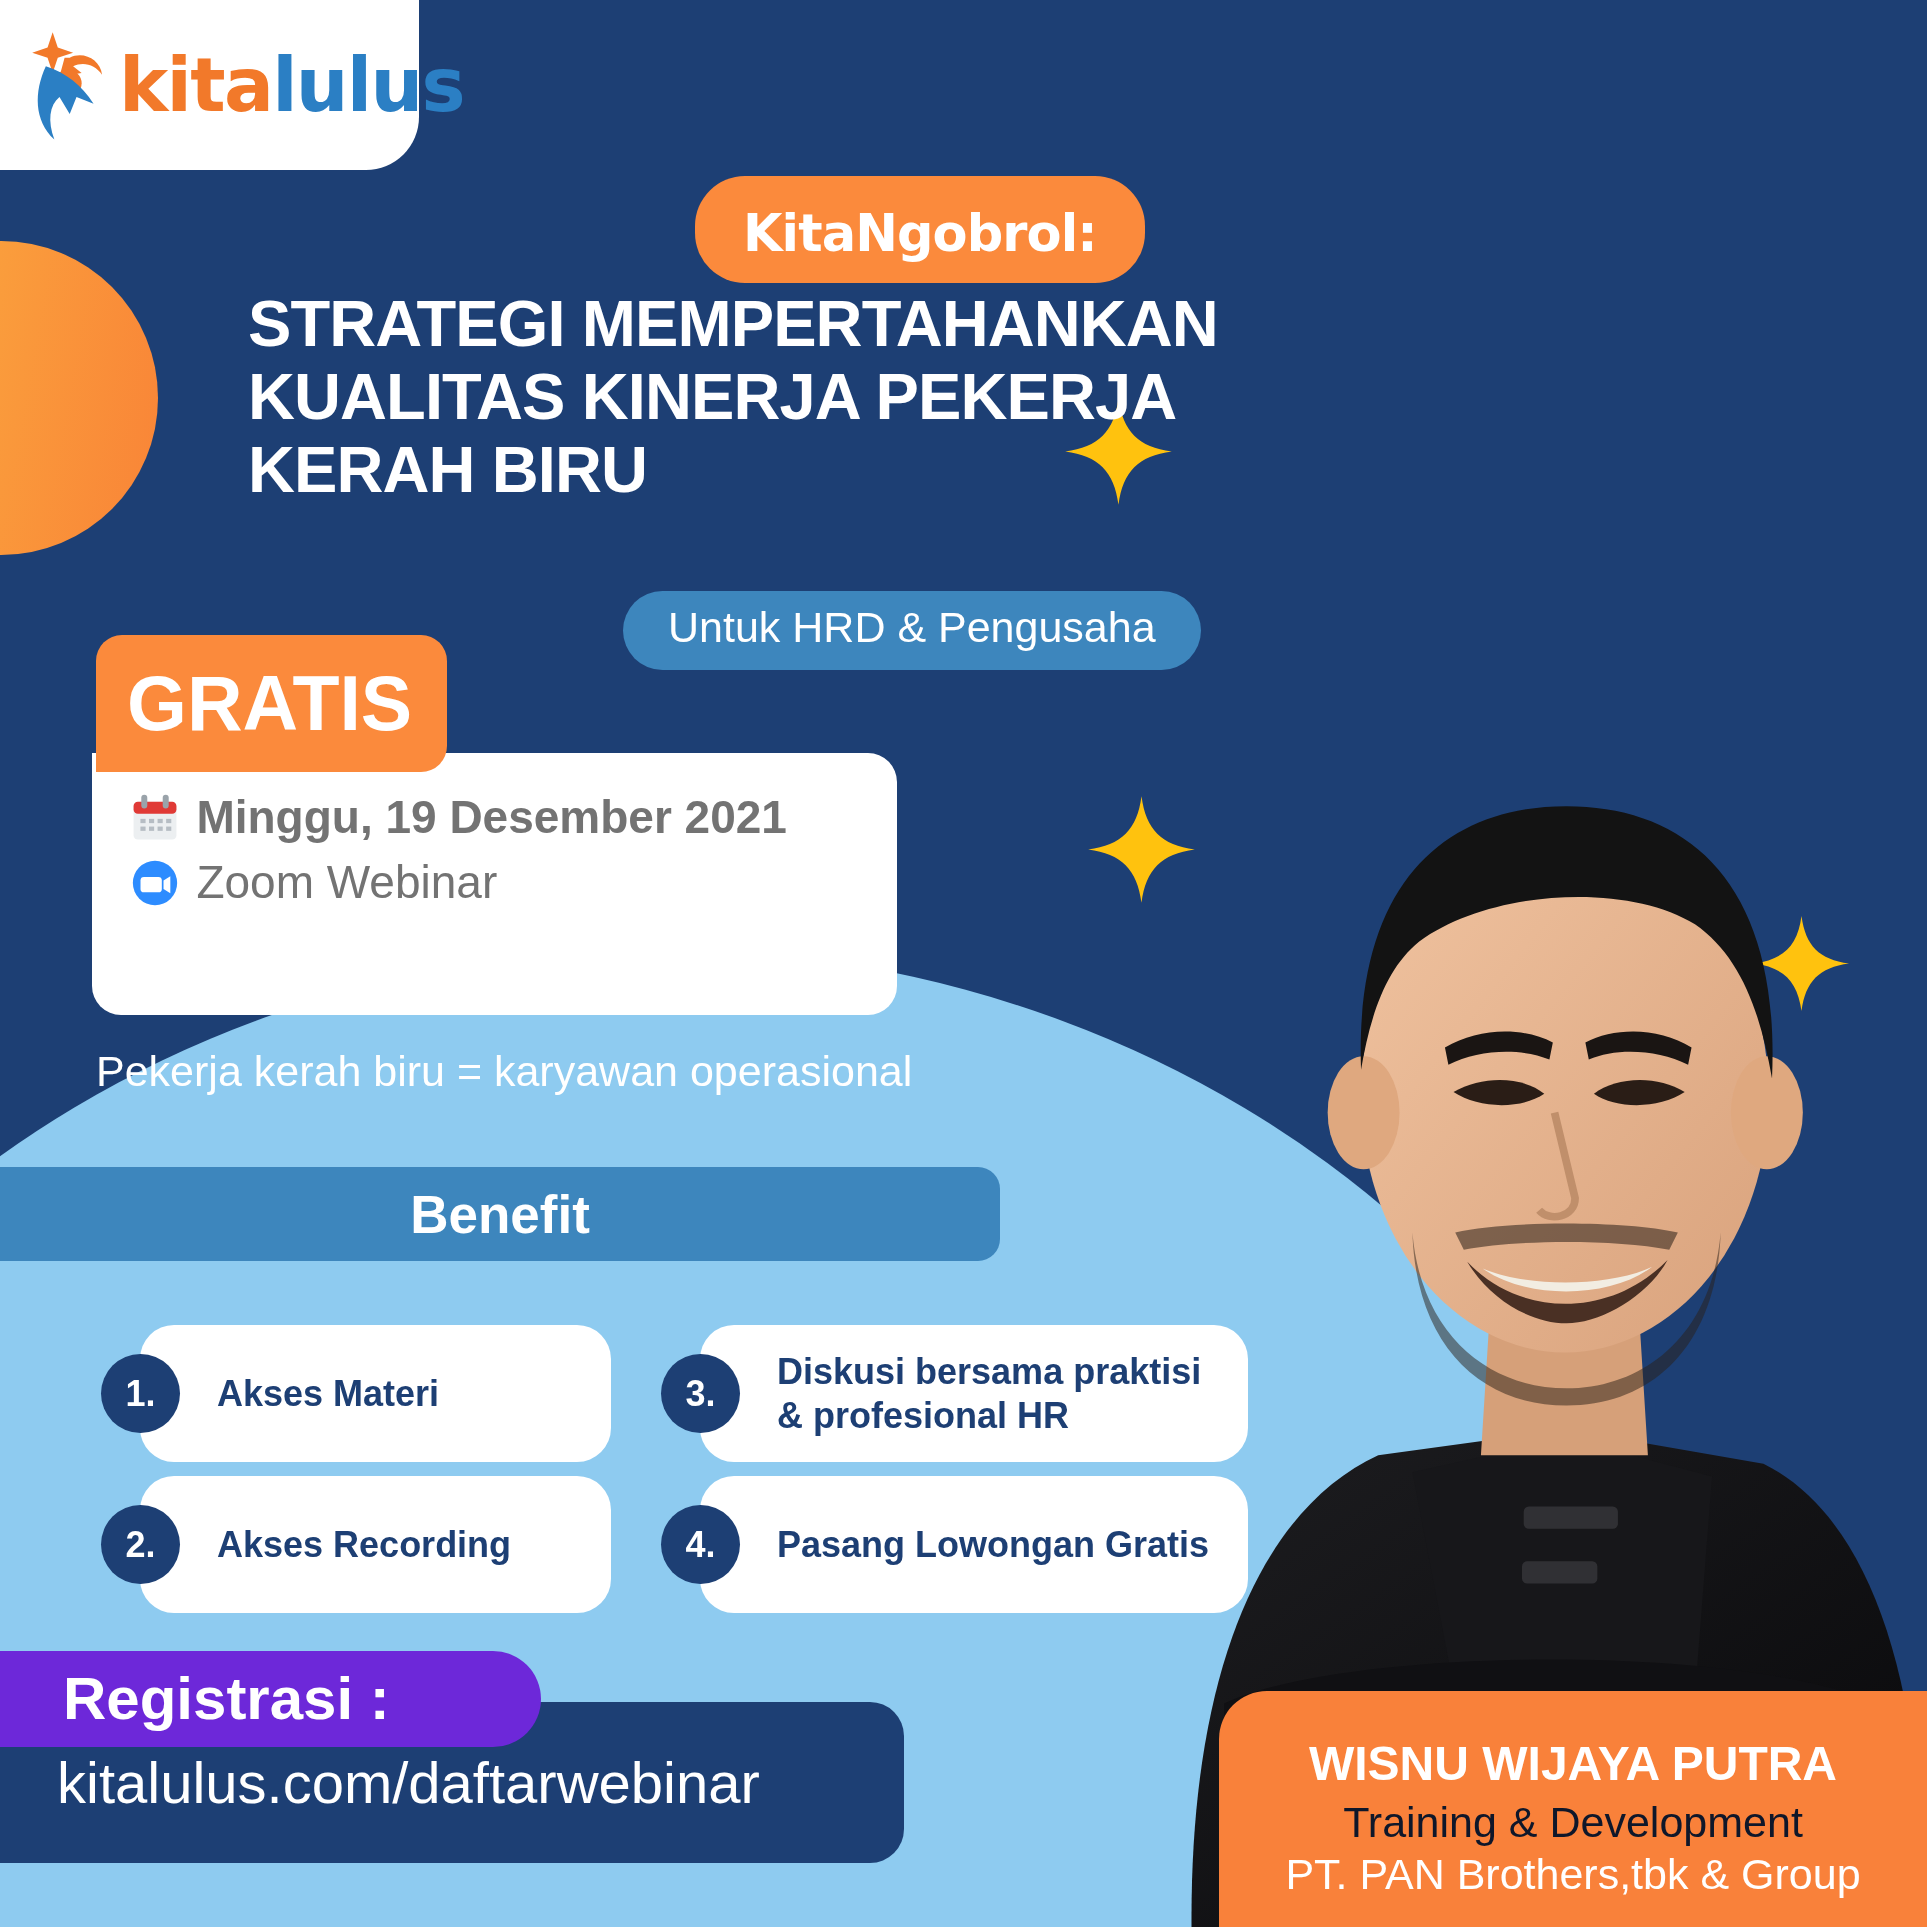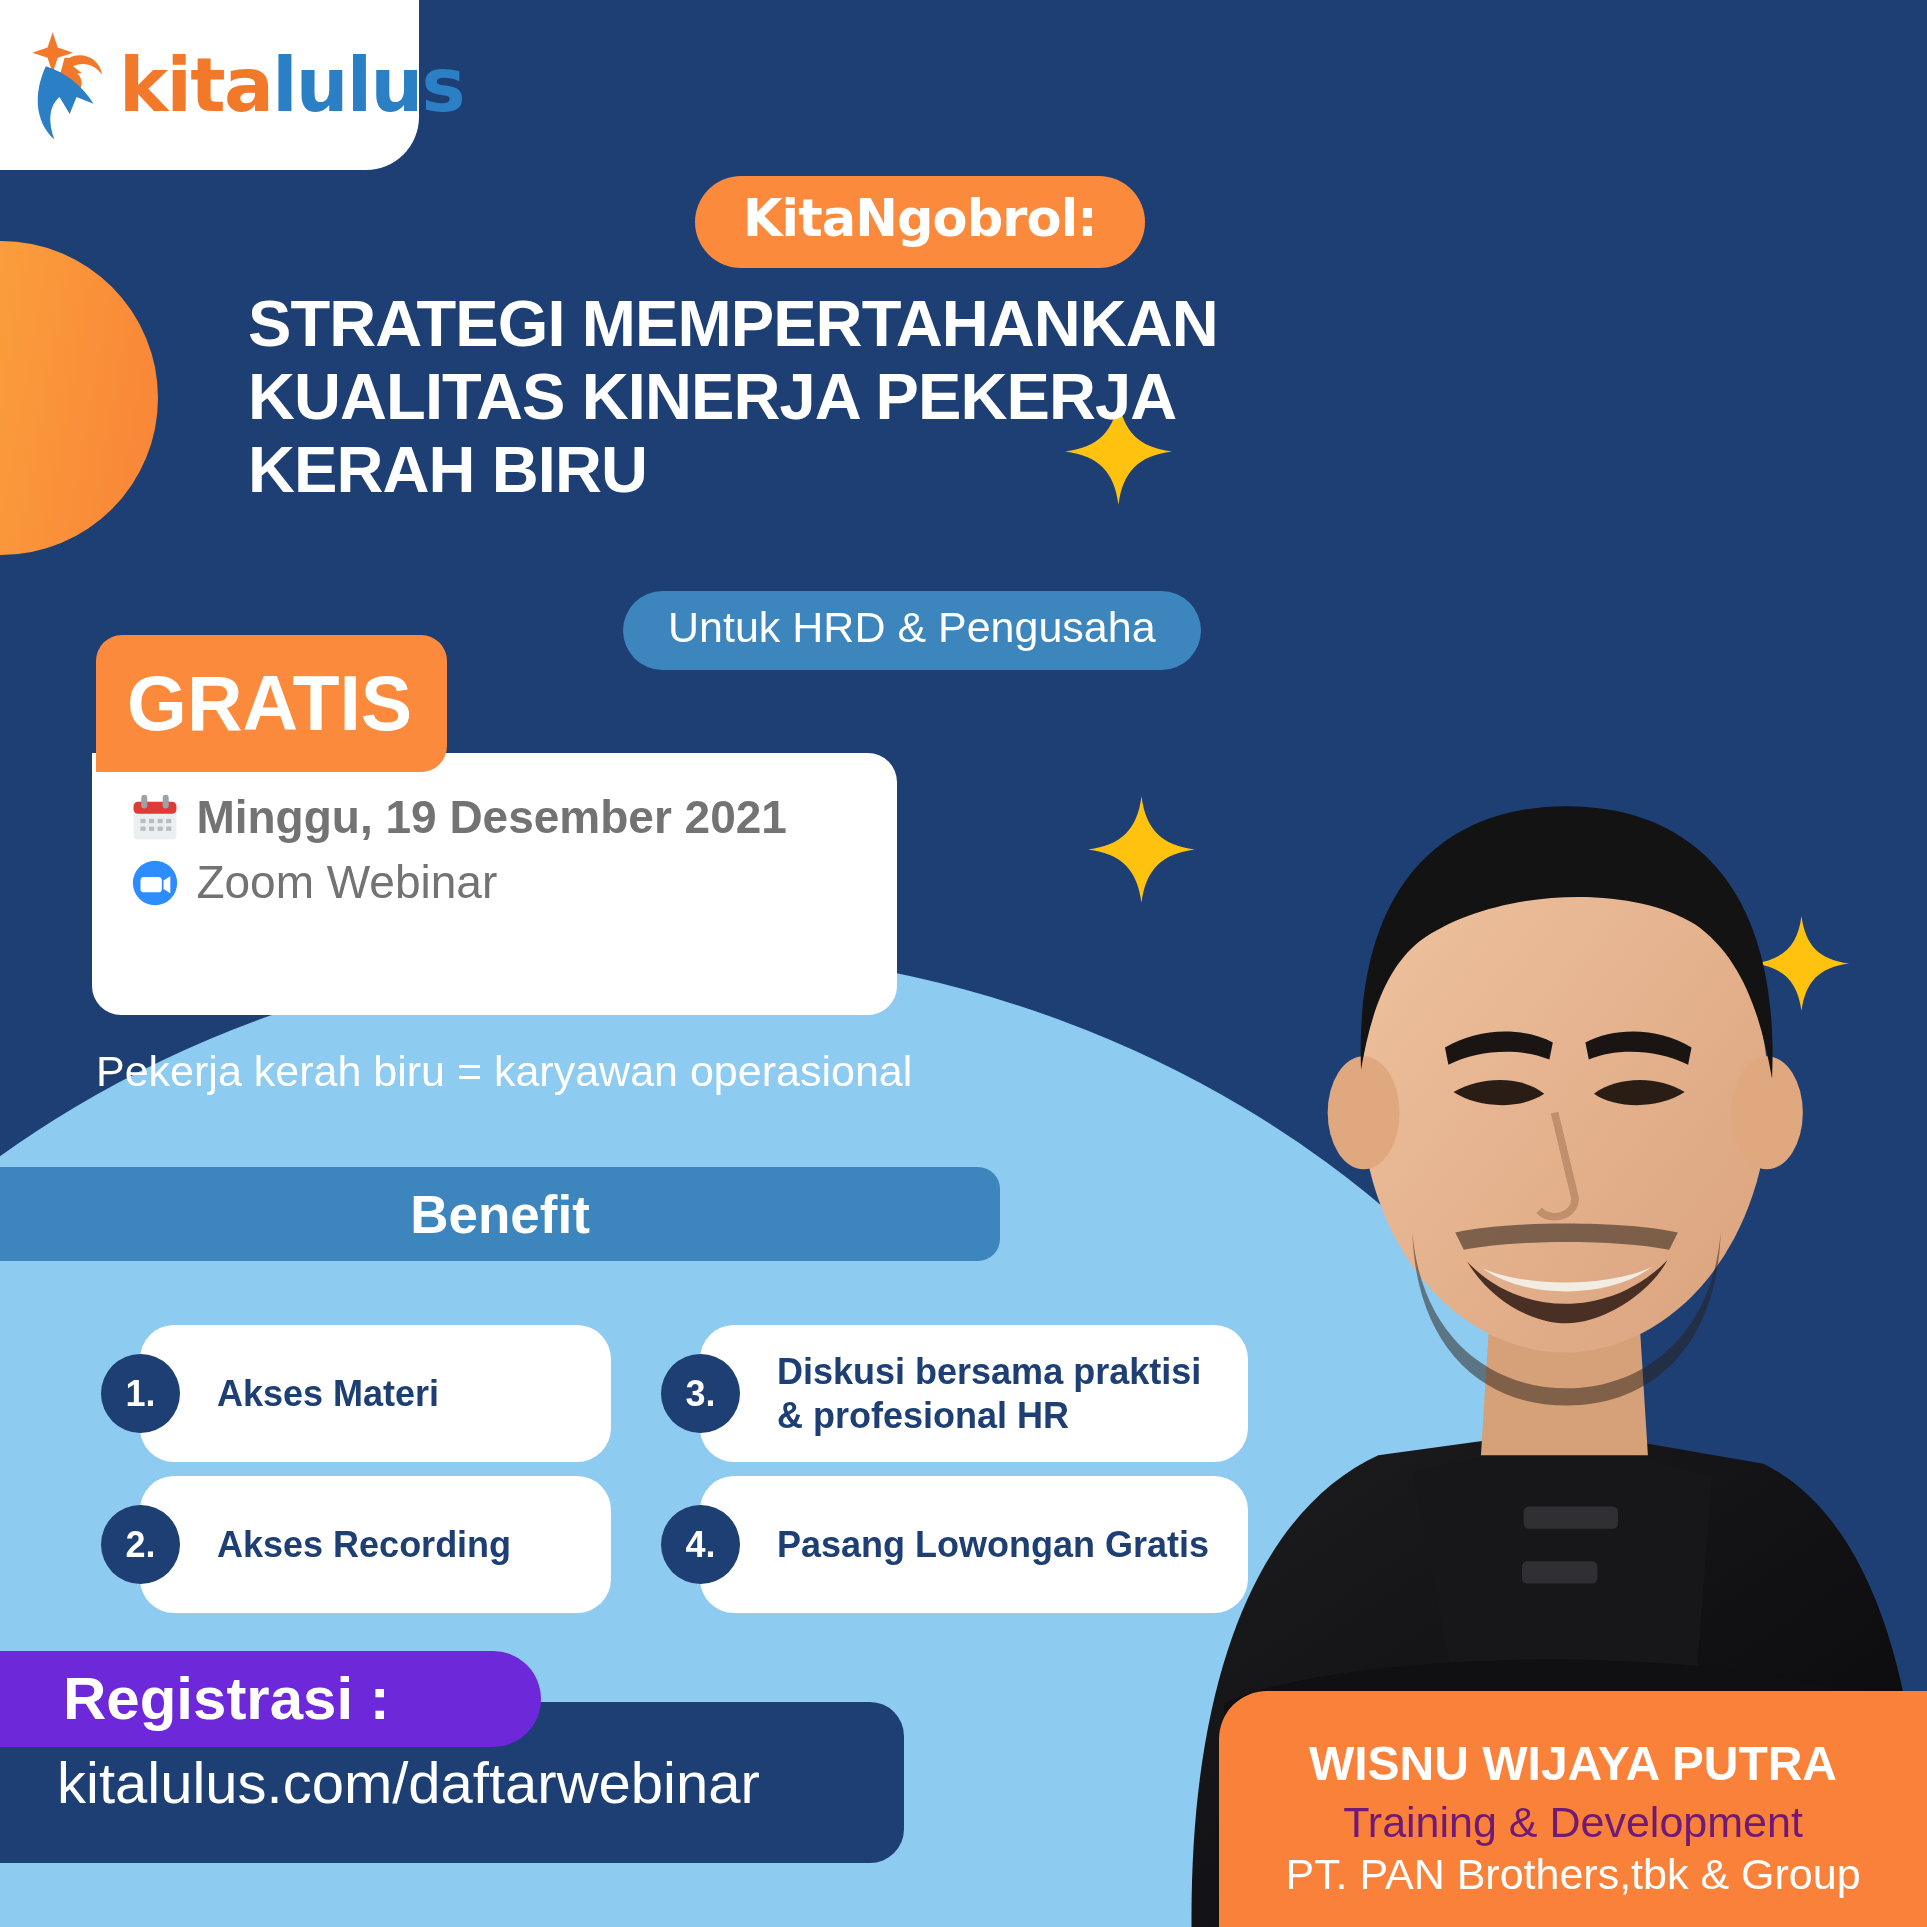--- a/index.html
+++ b/index.html
@@ -47,21 +47,21 @@
   .logo-text{
     margin-left:5.1px;font-size:74px;font-weight:bold;letter-spacing:-1.7px;
     line-height:1;font-family:"DejaVu Sans", sans-serif;
   }
   .logo-text .kita{color:#f2792a;}
   .logo-text .lulus{color:#2b7fc4;}
 
   
   .ngobrol-badge{
     position:absolute;left:695px;top:176px;
-    padding:17px 48px 24px;
+    padding:32px 48px 24px;
     background:#fb8a3c;border-radius:50px;
     color:#ffffff;font-size:51px;font-weight:bold;
     letter-spacing:-0.9px;line-height:1;
     z-index:10;white-space:nowrap;
     font-family:"DejaVu Sans", sans-serif;
   }
 
   
   .main-title{
     position:absolute;left:248px;top:288px;width:1404px;
@@ -190,21 +190,21 @@
     background:#f9813a;border-top-left-radius:48px;
     z-index:18;
     display:flex;flex-direction:column;align-items:center;
     justify-content:flex-start;padding-top:47px;box-sizing:border-box;
   }
   .speaker-name{
     color:#ffffff;font-size:48px;font-weight:bold;line-height:1.1;
     letter-spacing:0px;white-space:nowrap;
   }
   .speaker-role{
-    color:#701a75;font-size:43px;line-height:1.22;white-space:nowrap;
+    color:#0f172a;font-size:43px;line-height:1.22;white-space:nowrap;
     margin-top:5.1px;
   }
   .speaker-company{
     color:#ffffff;font-size:43px;line-height:1.22;white-space:nowrap;
   }
 </style>
 </head>
 <body>
 
 <div id="poster">

